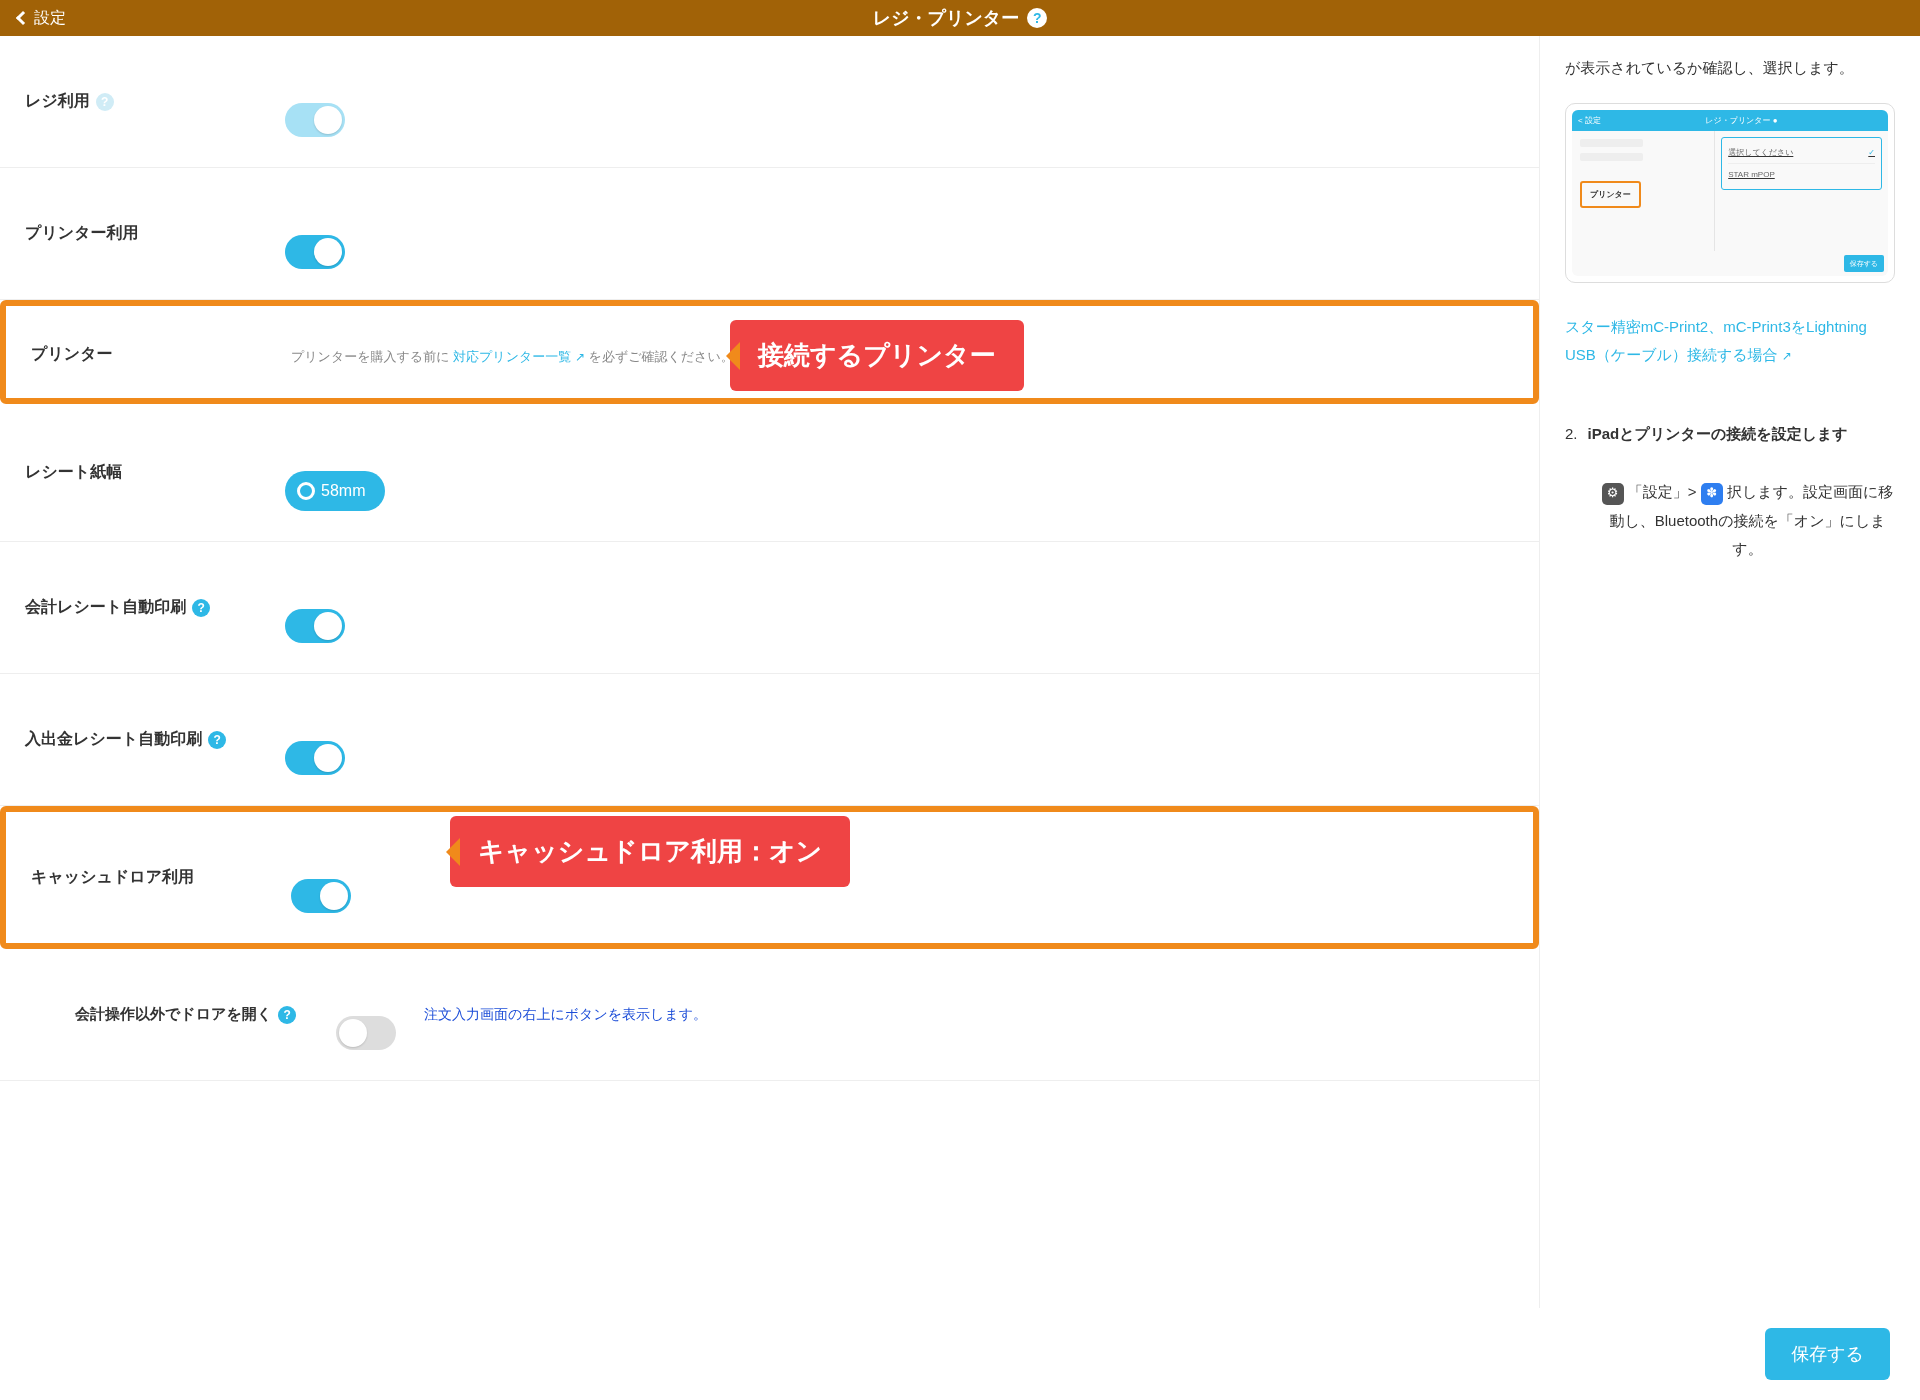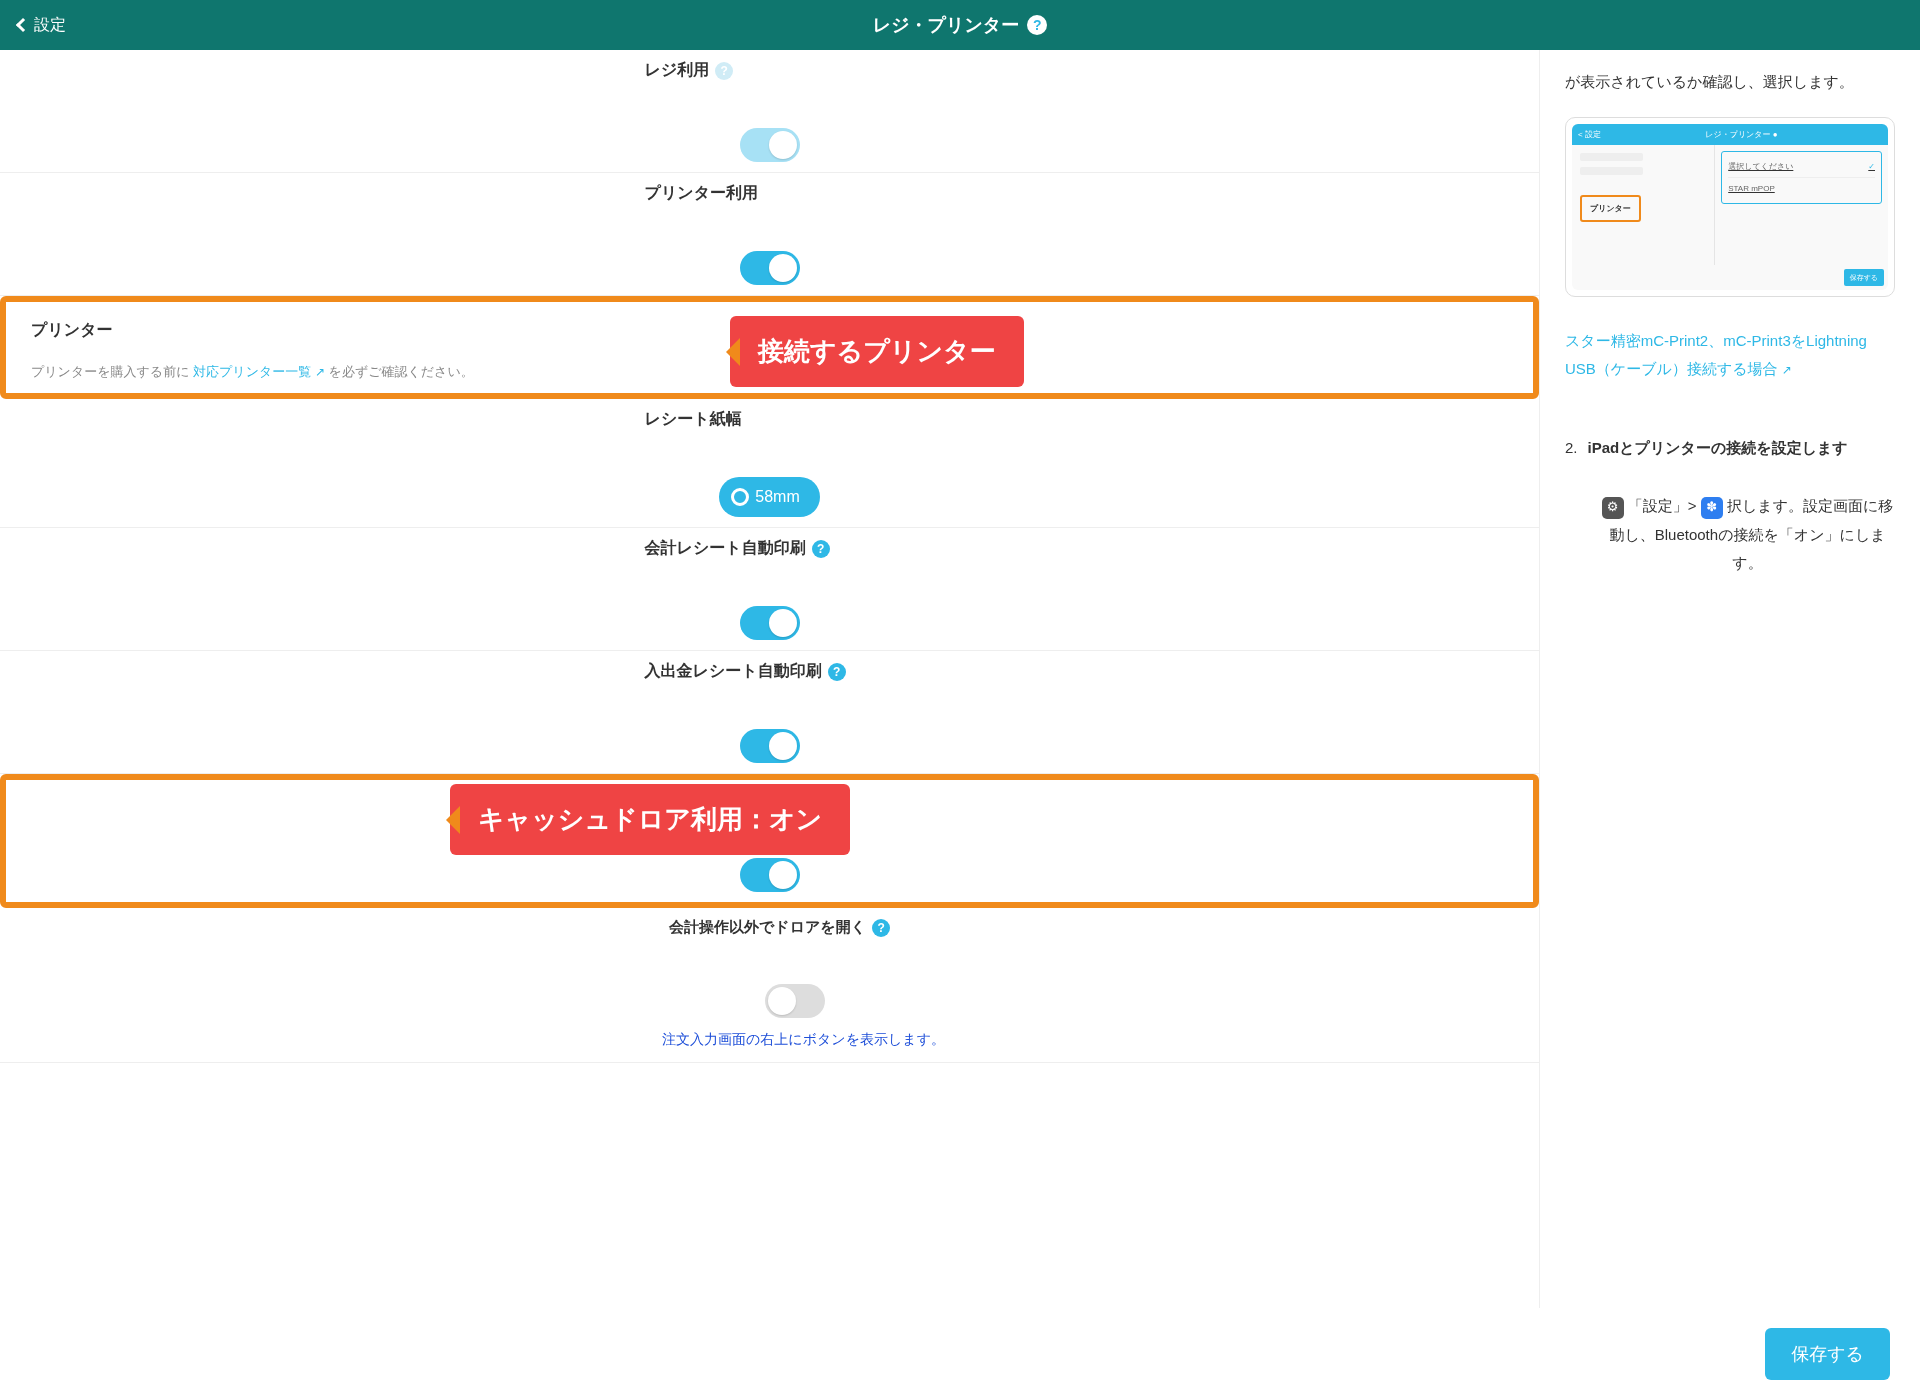--- a/index.html
+++ b/index.html
@@ -1,31 +1,31 @@
 <!DOCTYPE html>
 <html><head>
   <meta charset="utf-8">
   <style>
     * { box-sizing: border-box; margin: 0; padding: 0; }
     body { font-family: -apple-system, "Hiragino Sans", sans-serif; background: #fff; color: #333; }
     .app { display: flex; flex-direction: column; height: 100vh; }
 
-    .header { background: #0f766e; color: #fff; height: 50px; display: flex; align-items: center; padding: 0 18px; position: relative; }
+    .header { background: #a16207; color: #fff; height: 36px; display: flex; align-items: center; padding: 0 18px; position: relative; }
     .back { display: flex; align-items: center; gap: 6px; cursor: pointer; font-size: 16px; }
     .title-wrap { position: absolute; left: 0; right: 0; display: flex; justify-content: center; align-items: center; gap: 8px; pointer-events: none; }
     .title { font-weight: 700; font-size: 18px; }
     .help { width: 20px; height: 20px; border-radius: 50%; background: #fff; color: #2eb8e6; font-size: 14px; font-weight: 700; display: inline-flex; align-items: center; justify-content: center; }
     .help-sm { width: 18px; height: 18px; font-size: 12px; background: #d0ecf6; color: #fff; }
     .help-sm2 { width: 18px; height: 18px; font-size: 12px; background: #2eb8e6; color: #fff; border-radius:50%; display:inline-flex; align-items:center; justify-content:center; font-weight:700;}
 
     .body { flex: 1; display: flex; overflow: hidden; }
     .main { flex: 1; overflow-y: auto; border-right: 1px solid #eee; }
     .side { width: 380px; padding: 18px 25px; overflow-y: auto; font-size: 15px; line-height: 1.9; color: #333; }
 
-    .row { display: flex; align-items: center; padding: 10px 25px; border-bottom: 1px solid #eee; gap: 10px; flex-direction: column; }
+    .row { display: flex; align-items: center; padding: 30px 25px; border-bottom: 1px solid #eee; gap: 10px; }
     .row.sub { padding-left: 75px; }
     .label { font-weight: 700; font-size: 16px; width: 250px; display: flex; align-items: center; gap: 6px; }
     .label.sub { font-weight: 700; font-size: 15px; width: auto; margin-right: 30px;}
     .ctrl { display: flex; align-items: center; margin-top: 37px; }
 
     .toggle { width: 60px; height: 34px; border-radius: 17px; background: #2eb8e6; position: relative; cursor: pointer; }
     .toggle .knob { width: 28px; height: 28px; border-radius: 50%; background: #fff; position: absolute; top: 3px; right: 3px; box-shadow: 0 1px 2px rgba(0,0,0,.15);}
     .toggle.light { background: #a7e1f5; }
     .toggle.off { background: #ddd; }
     .toggle.off .knob { right: auto; left: 3px; }

